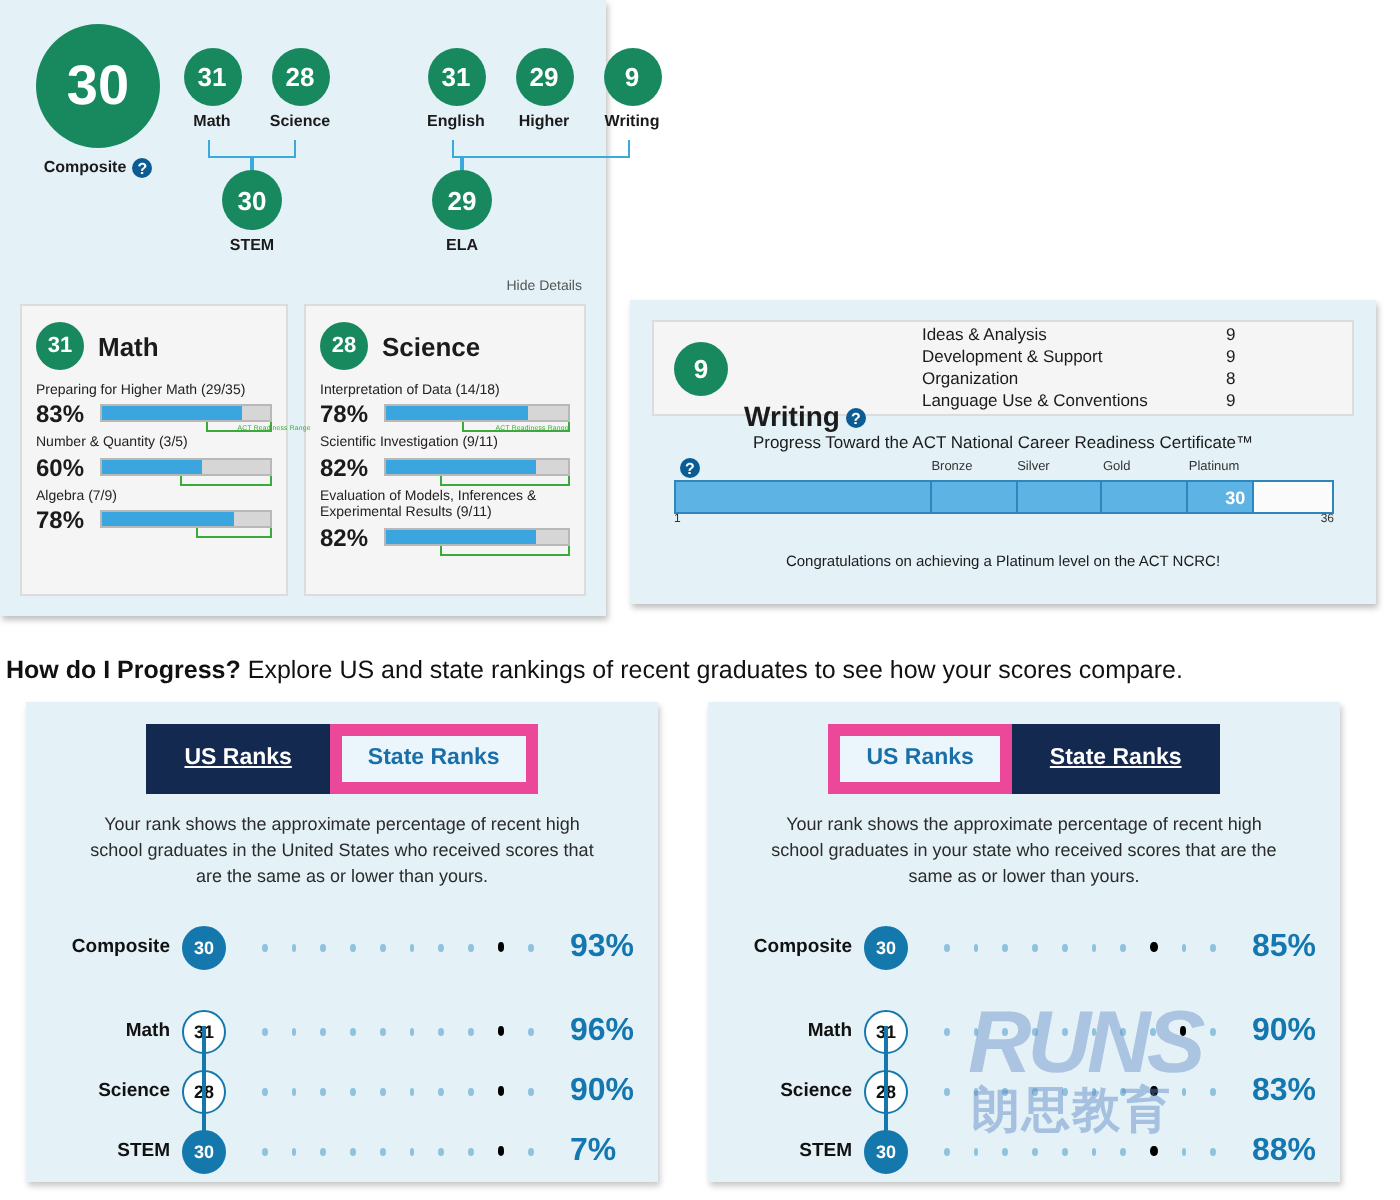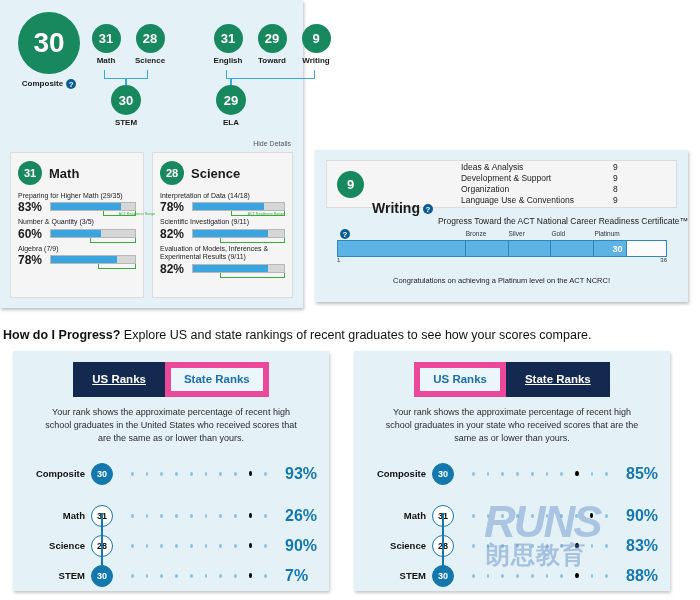--- a/index.html
+++ b/index.html
@@ -119,21 +119,21 @@
     display: flex; align-items: center; padding: 0 10px;
   }
   .wtitle { font-size: 14px; font-weight: bold; color: #1b1b1b; margin-left: 8px; margin-top: 48px; }
   .wdomains { margin-left: 28px; flex: 1; }
   .wrow { display: flex; font-size: 8.5px; color: #1b1b1b; line-height: 1.32; }
   .wrow .name { width: 152px; }
   .wrow .val { }
 
   .ncrc-title {
     position: absolute; top: 66px; width: 100%;
-    text-align: right; font-size: 8.5px; color: #1b1b1b;
+    text-align: center; font-size: 8.5px; color: #1b1b1b;
   }
   .ncrc-bar-area { position: absolute; left: 22px; top: 80px; width: 330px; }
   .ncrc-help { position: absolute; left: 0; top: -1px; }
   .ncrc-labels { position: relative; height: 10px; }
   .ncrc-labels span {
     position: absolute; font-size: 6.5px; color: #333;
   }
   .ncrc-track {
     display: flex; height: 17px; border: 1px solid #2f86bd;
     background: #fbfbfb;
@@ -256,21 +256,21 @@
       </div>
     </div>
 
     <div class="sub-group" id="grp-ela">
       <div class="sub-item">
         <div class="circle c-sub">31</div>
         <div class="sub-label">English</div>
       </div>
       <div class="sub-item">
         <div class="circle c-sub">29</div>
-        <div class="sub-label">Toward</div>
+        <div class="sub-label">Higher</div>
       </div>
       <div class="sub-item">
         <div class="circle c-sub">9</div>
         <div class="sub-label">Writing</div>
       </div>
     </div>
 
     <div class="bracket" style="left:104px; top:70px; width:44px;"></div>
     <div class="bracket-stem" style="left:125px; top:79px;"></div>
     <div class="bracket" style="left:226px; top:70px; width:89px;"></div>
@@ -477,21 +477,21 @@
             <div class="dot"></div>
             <div class="dot"></div>
             <div class="dot"></div>
             <div class="dot"></div>
             <div class="dot"></div>
             <div class="dot"></div>
             <div class="dot"></div>
             <div class="dot on"></div>
             <div class="dot"></div>
           </div>
-          <div class="rank-pct">26%</div>
+          <div class="rank-pct">96%</div>
         </div>
         <div class="rank-item">
           <div class="rank-name">Science</div>
           <div class="rank-badge hollow">28</div>
           <div class="dots">
             <div class="dot"></div>
             <div class="dot"></div>
             <div class="dot"></div>
             <div class="dot"></div>
             <div class="dot"></div>

